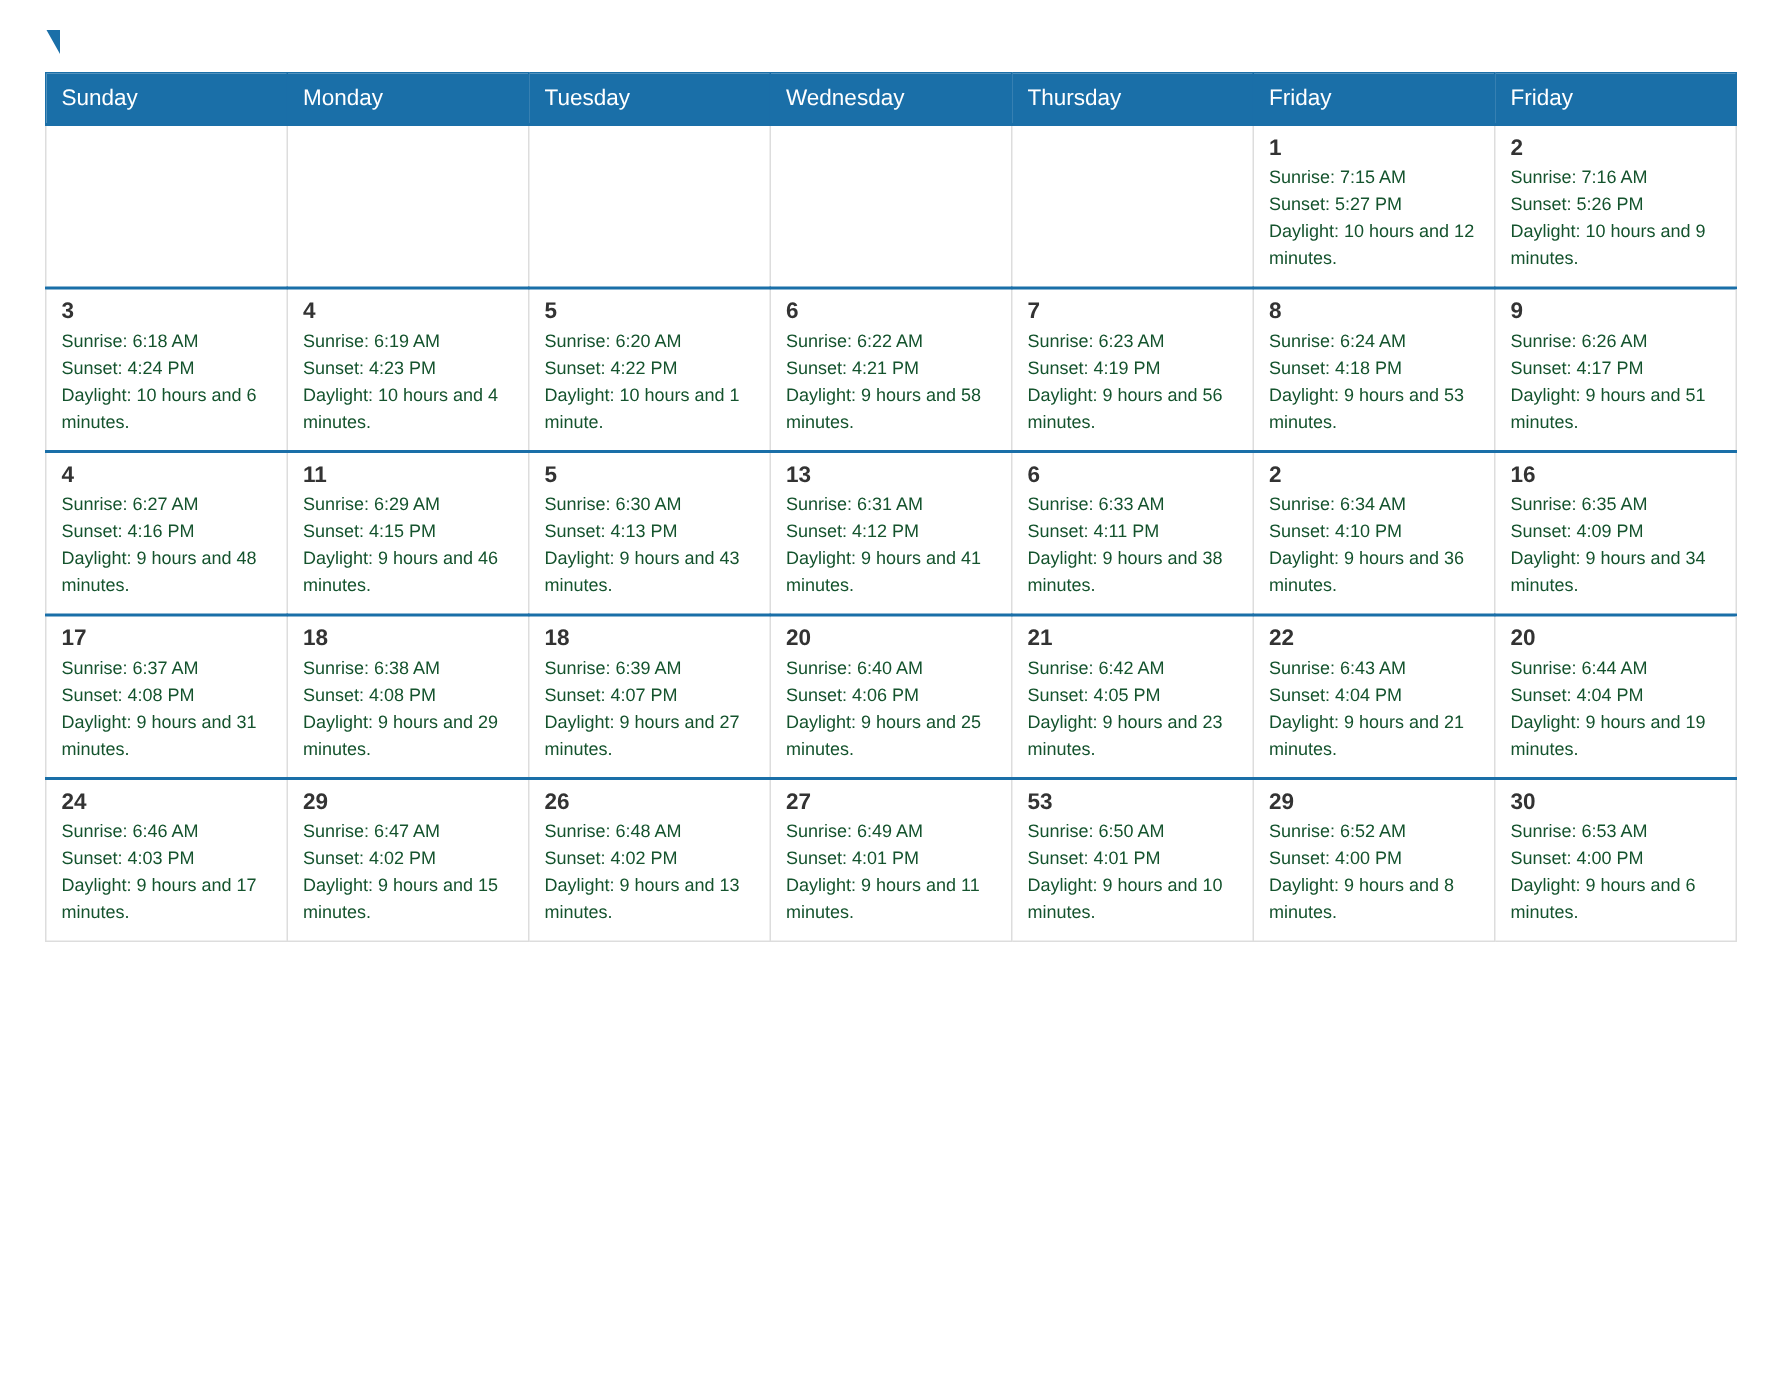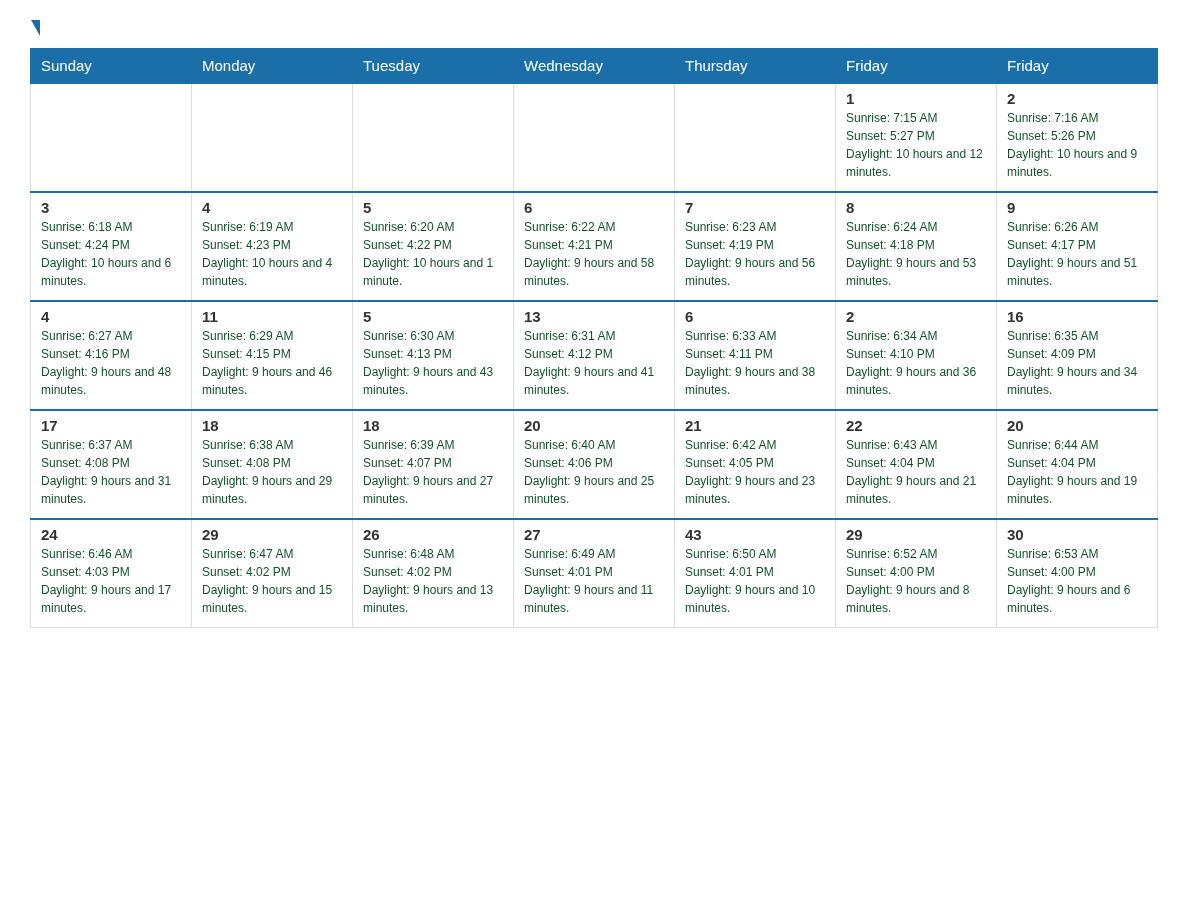--- a/index.html
+++ b/index.html
@@ -248,21 +248,21 @@
         </td>
         <td>
           <span class="day-number">26</span>
           <div class="day-info">Sunrise: 6:48 AM<br>Sunset: 4:02 PM<br>Daylight: 9 hours and 13 minutes.</div>
         </td>
         <td>
           <span class="day-number">27</span>
           <div class="day-info">Sunrise: 6:49 AM<br>Sunset: 4:01 PM<br>Daylight: 9 hours and 11 minutes.</div>
         </td>
         <td>
-          <span class="day-number">43</span>
+          <span class="day-number">53</span>
           <div class="day-info">Sunrise: 6:50 AM<br>Sunset: 4:01 PM<br>Daylight: 9 hours and 10 minutes.</div>
         </td>
         <td>
           <span class="day-number">29</span>
           <div class="day-info">Sunrise: 6:52 AM<br>Sunset: 4:00 PM<br>Daylight: 9 hours and 8 minutes.</div>
         </td>
         <td>
           <span class="day-number">30</span>
           <div class="day-info">Sunrise: 6:53 AM<br>Sunset: 4:00 PM<br>Daylight: 9 hours and 6 minutes.</div>
         </td>

